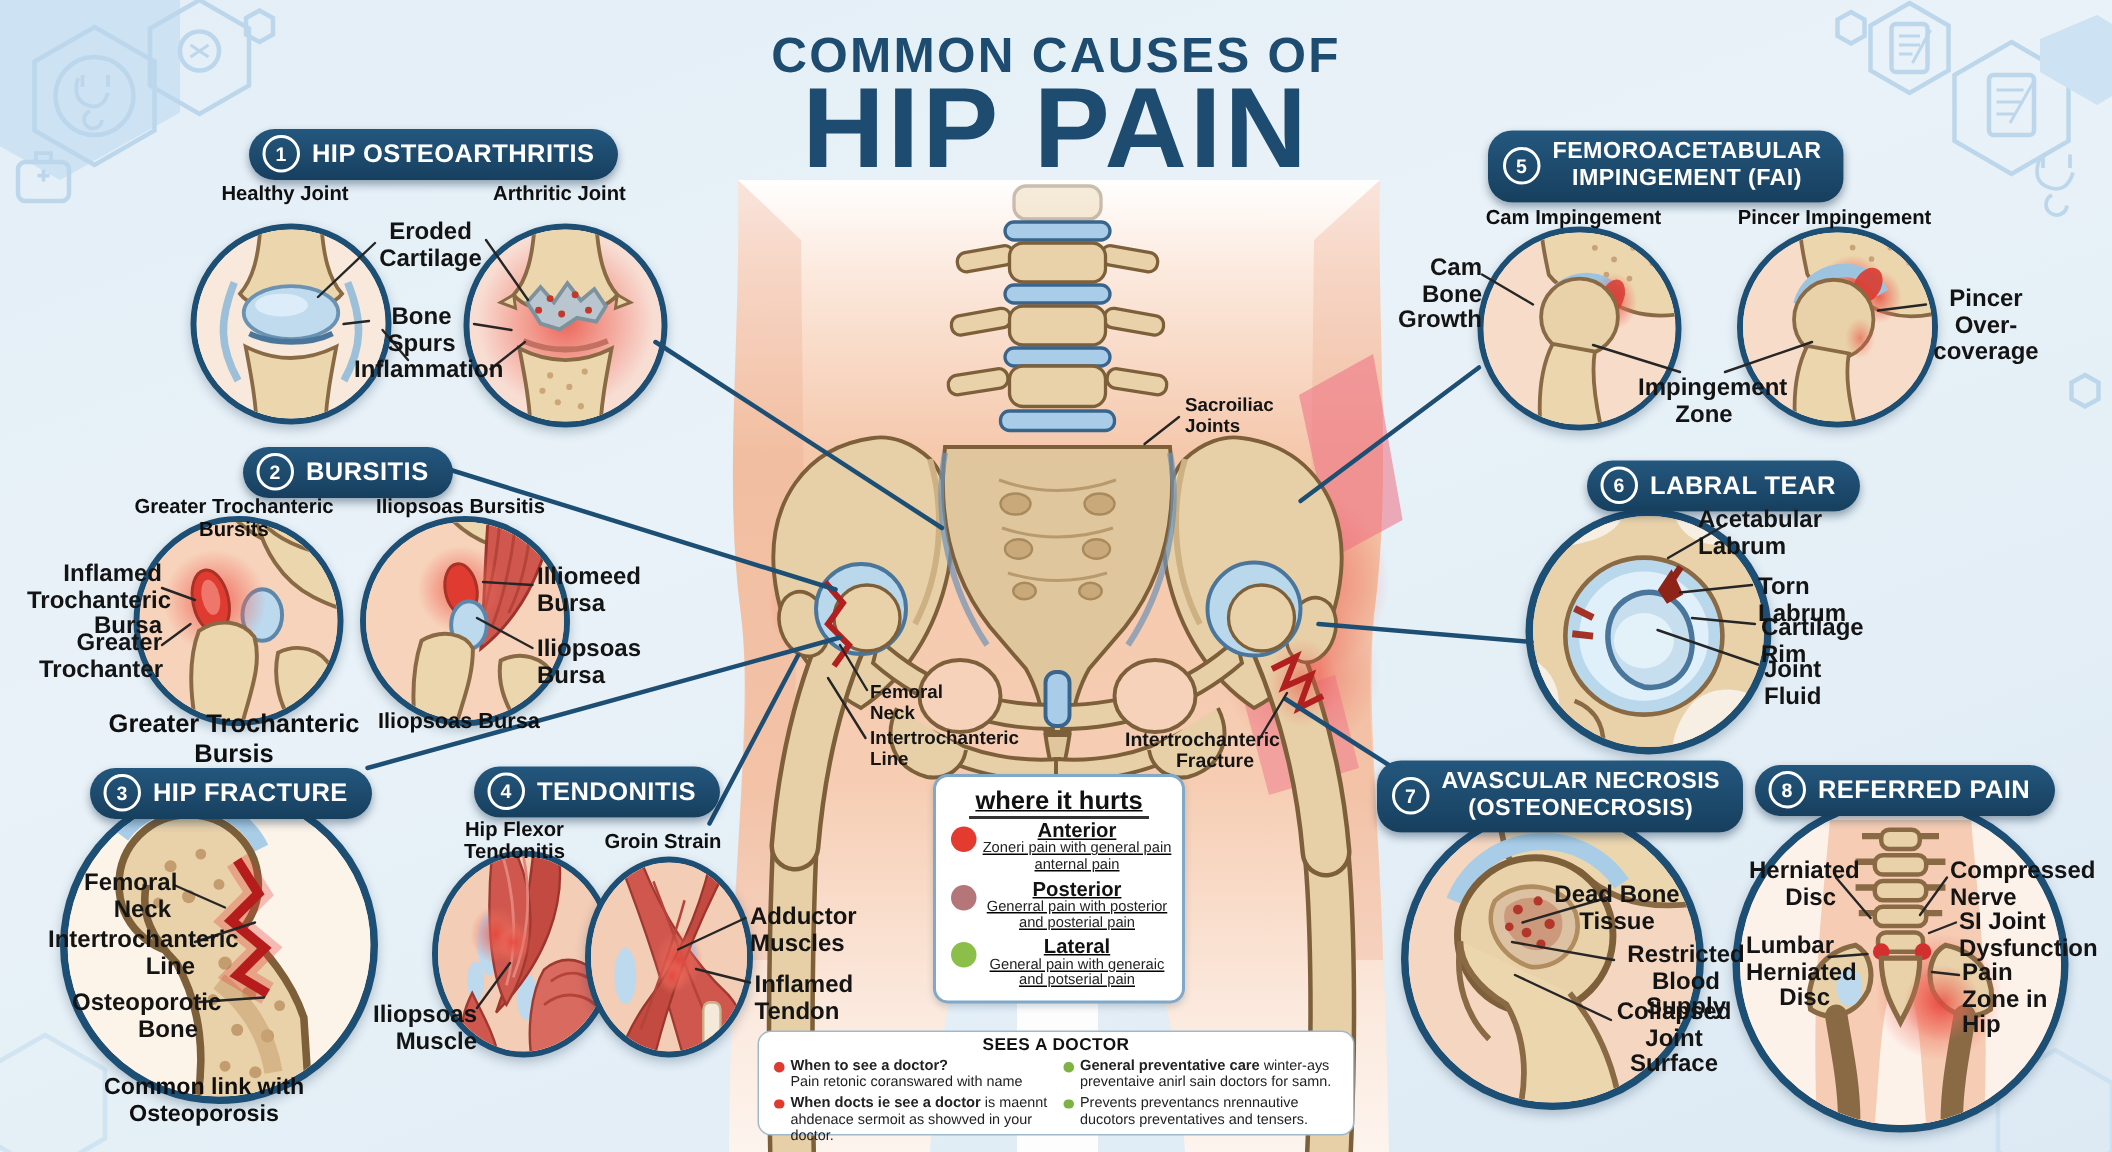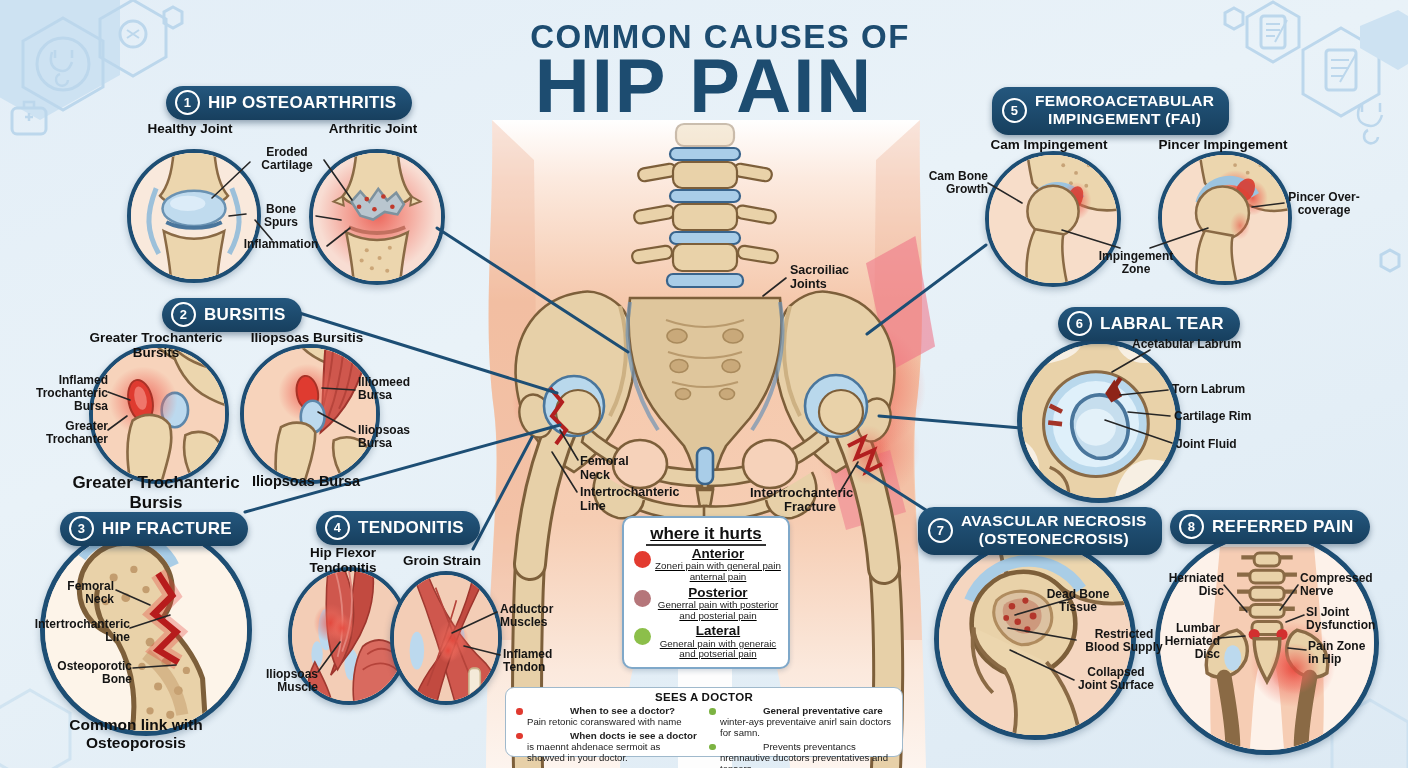--- a/index.html
+++ b/index.html
@@ -16,47 +16,47 @@
   .badge .num{flex:none;width:21px;height:21px;border:2px solid #fff;border-radius:50%;
     display:flex;align-items:center;justify-content:center;font-size:13px;font-weight:700;}
   .badge.two{border-radius:16px;padding:5px 15px 6px 10px;}
   .badge.two .lines{display:flex;flex-direction:column;align-items:center;line-height:1.18;font-size:15.5px;}
   
   .port{position:absolute;border:4px solid #1d4e74;border-radius:50%;overflow:hidden;
     background:#f7ddc9;box-shadow:0 3px 7px rgba(30,60,90,.28);z-index:4;}
   .port svg{width:100%;height:100%;}
   .port.thick{border-width:5px;}
   
-  .lbl{position:absolute;font-weight:700;font-size:12px;line-height:1.1;color:#141414;z-index:7;}
+  .lbl{position:absolute;font-weight:700;font-size:16px;line-height:1.1;color:#141414;z-index:7;}
   .tr{text-align:right;} .tc{text-align:center;}
   .sub{position:absolute;font-weight:700;font-size:13.5px;color:#0f0f0f;text-align:center;line-height:1.12;z-index:7;}
   .cap{position:absolute;font-weight:700;font-size:15.5px;color:#0f0f0f;text-align:center;line-height:1.15;z-index:7;}
   .title-sm{position:absolute;left:50%;transform:translateX(-50%);top:18px;
-    font-size:33px;font-weight:700;color:#1d4c70;letter-spacing:1.5px;white-space:nowrap;z-index:7;margin-left:16px;}
+    font-size:33px;font-weight:700;color:#1d4c70;letter-spacing:1.5px;white-space:nowrap;z-index:7;}
   .title-lg{position:absolute;left:50%;transform:translateX(-50%);top:48px;
     font-size:76px;font-weight:700;color:#1d4c70;letter-spacing:2px;line-height:1;white-space:nowrap;z-index:7;}
   
   .hurts{position:absolute;left:622px;top:516px;width:168px;height:153px;background:#fff;
     border:2px solid #7fa8c9;border-radius:10px;z-index:8;padding:6px 6px 4px;box-sizing:border-box;
     box-shadow:0 2px 5px rgba(30,60,90,.2);text-decoration:underline;}
   .hurts h3{margin:0 0 3px;text-align:center;font-size:17px;color:#111;}
   .hurts h3 span{border-bottom:2px solid #333;padding:0 4px 1px;}
   .hurt-item{position:relative;padding-left:24px;margin-top:3px;text-align:center;}
   .hurt-dot{position:absolute;left:4px;top:4px;width:17px;height:17px;border-radius:50%;}
   .hurt-name{font-weight:700;font-size:13.5px;line-height:1.05;color:#111;}
   .hurt-desc{font-size:9.8px;line-height:1.1;color:#222;font-weight:500;}
   
   .docbox{position:absolute;left:505px;top:687px;width:398px;height:70px;background:#fff;
     border:1.5px solid #9fb9cc;border-radius:9px;z-index:8;padding:3px 10px;box-sizing:border-box;}
   .docbox h4{margin:0;text-align:center;font-size:11.5px;color:#111;letter-spacing:.3px;}
   .doc-cols{display:flex;gap:10px;}
   .doc-col{flex:1;}
   .doc-item{position:relative;padding-left:11px;font-size:9.6px;line-height:1.14;color:#222;margin-top:2px;}
   .doc-dot{position:absolute;left:0;top:3px;width:6.5px;height:6.5px;border-radius:50%;}
-  .doc-item b{font-size:9.8px;margin-left:43px;}
+  .doc-item b{font-size:9.8px;}
   .z2{z-index:2;} .z3{z-index:3;} .z5{z-index:5;}
 </style>
 </head>
 <body>
 
 <div id="canvas">
 
   <svg width="0" height="0" style="position:absolute" aria-hidden="true">
     <defs>
       <radialGradient id="redGlow">

